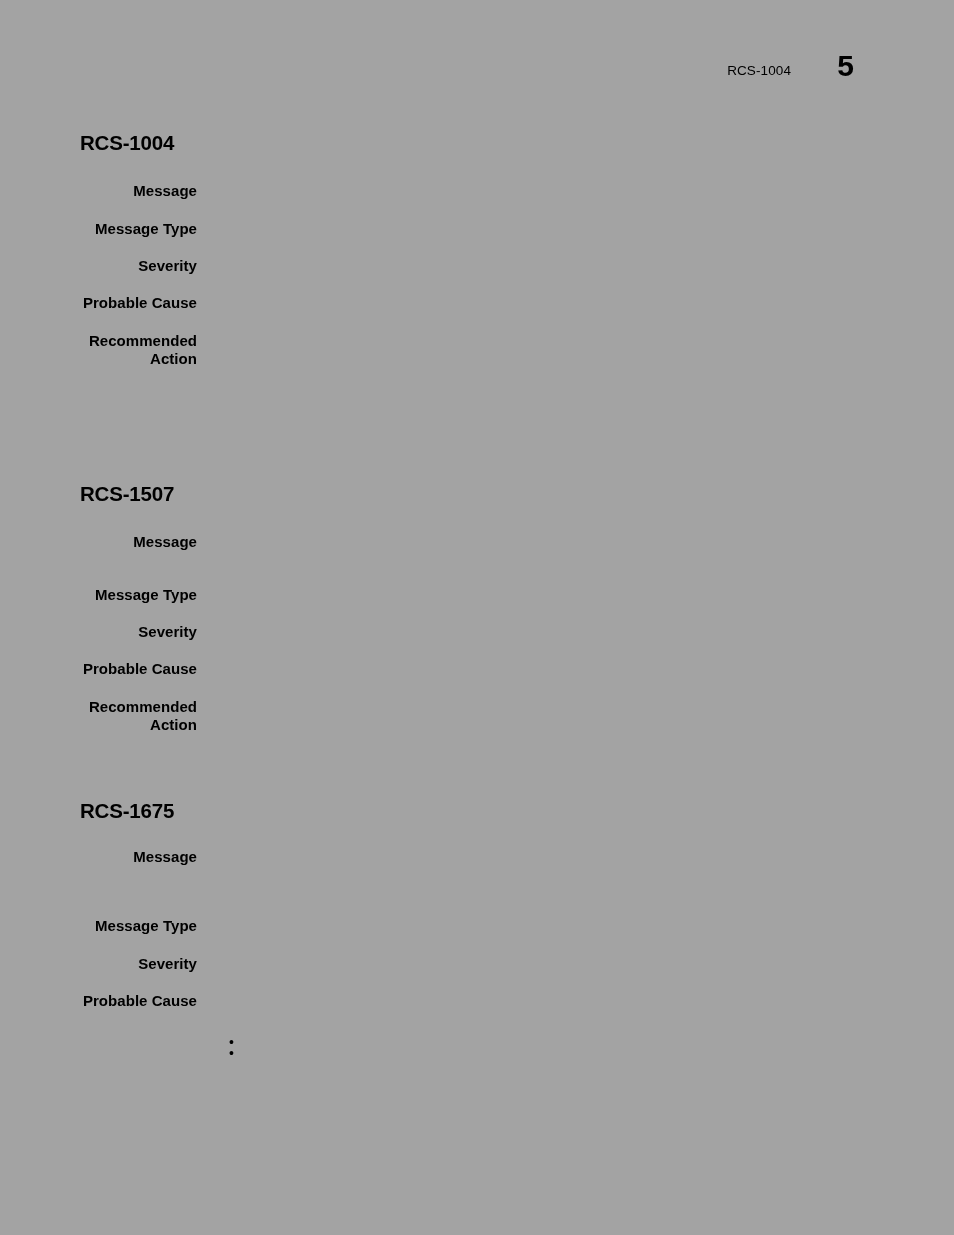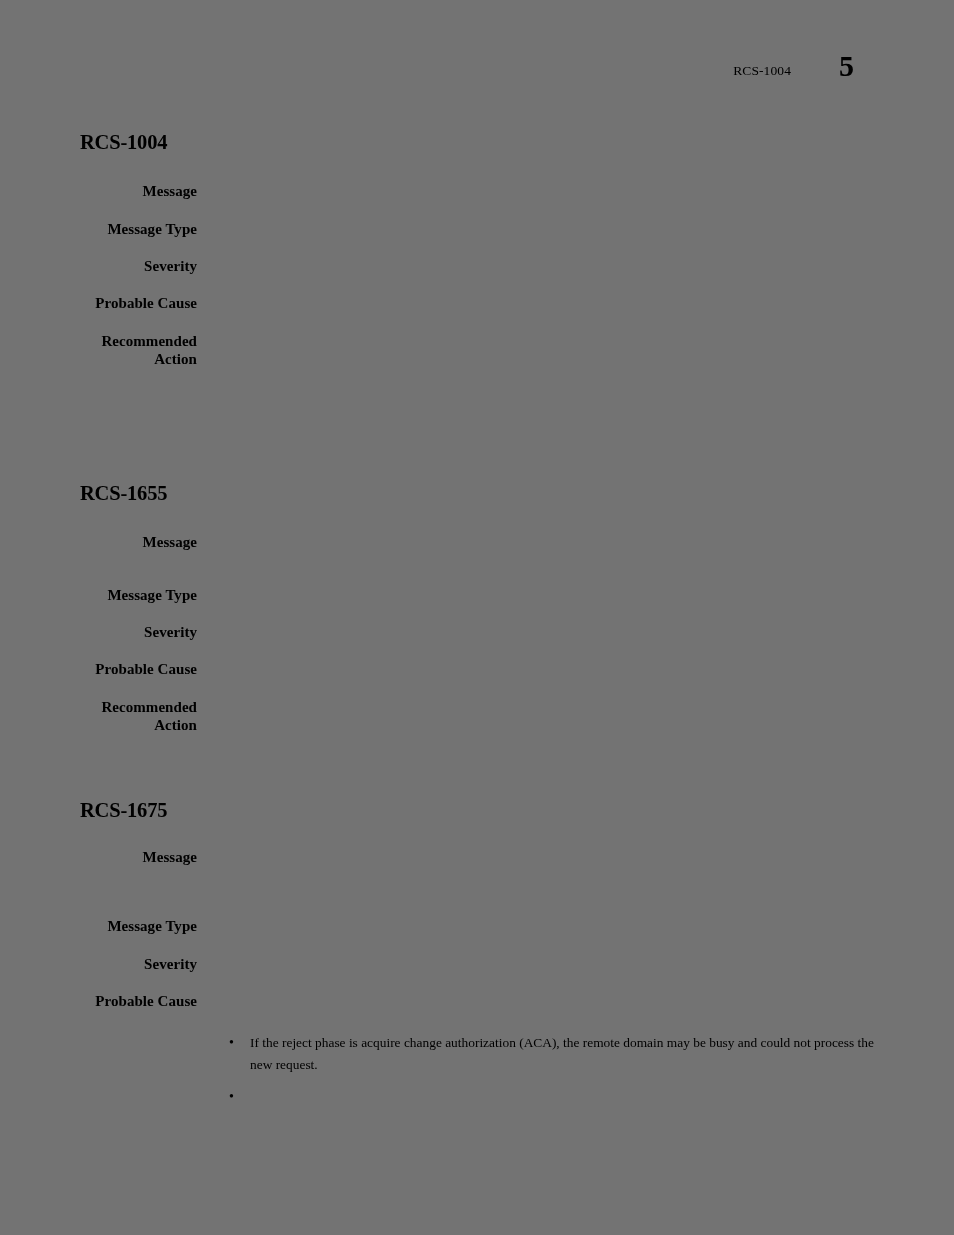--- a/index.html
+++ b/index.html
@@ -5,22 +5,22 @@
   html, body {
     margin: 0;
     padding: 0;
     background: #ffffff;
   }
 
   .page {
     position: relative;
     width: 954px;
     height: 1235px;
-    background: #737373;
-    font-family: Liberation Serif, serif;
+    background: #a3a3a3;
+    font-family: Liberation Sans, sans-serif;
     color: #000000;
     overflow: hidden;
   }
 
   
   .page-header {
     position: absolute;
     top: 58px;
     left: 0;
     width: 954px;
@@ -167,21 +167,21 @@
     </div>
 
     <div class="field" style="top:201px;">
       <div class="field-label">Recommended
 Action</div>
       <div class="field-value"></div>
     </div>
   </div>
 
   <div class="section" style="top:482px;">
-    <div class="section-title">RCS-1655</div>
+    <div class="section-title">RCS-1507</div>
 
     <div class="field" style="top:51px;">
       <div class="field-label">Message</div>
       <div class="field-value"></div>
     </div>
 
     <div class="field" style="top:104px;">
       <div class="field-label">Message Type</div>
       <div class="field-value"></div>
     </div>
@@ -222,21 +222,20 @@
     </div>
 
     <div class="field" style="top:193px;">
       <div class="field-label">Probable Cause</div>
       <div class="field-value"></div>
     </div>
 
     <ul class="bullet-list" style="top:233px;">
       <li class="bullet-item">
         <span class="bullet-marker">•</span>
-        <span>If the reject phase is acquire change authorization (ACA), the remote domain may be busy and could not process the new request.</span>
       </li>
       <li class="bullet-item">
         <span class="bullet-marker">•</span>
       </li>
     </ul>
   </div>
 
 </div>
 
 </body></html>

